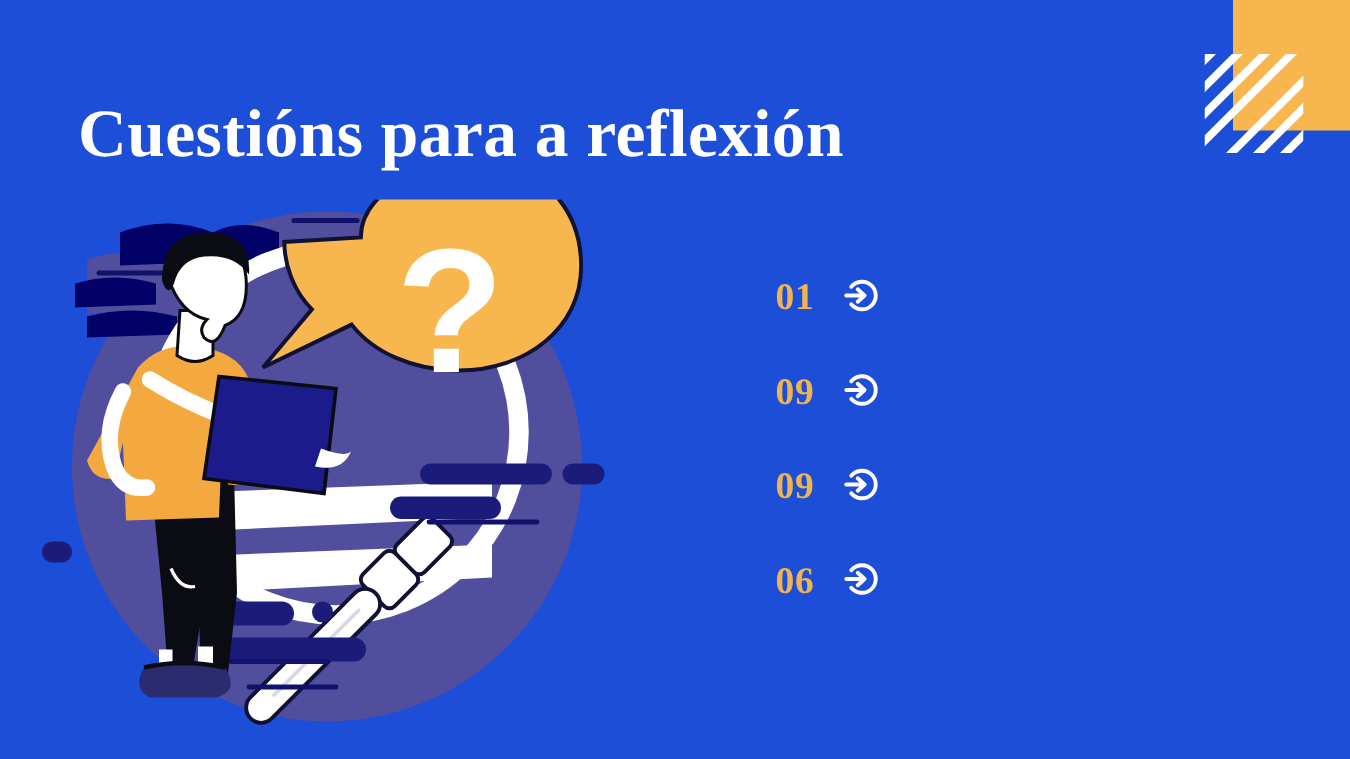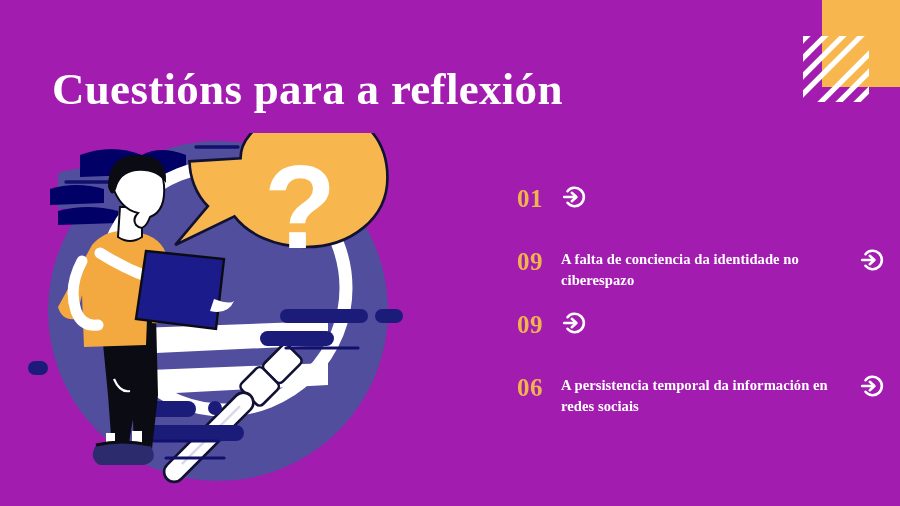--- a/index.html
+++ b/index.html
@@ -6,21 +6,21 @@
   * { margin:0; padding:0; box-sizing:border-box; }
   html, body {
     width:900px; height:506px;
     background:#000066;
     overflow:hidden;
     font-family:"Liberation Serif", serif;
   }
   .slide {
     position:relative;
     width:900px; height:506px;
-    background:#a21caf;
+    background:#1d4ed8;
     overflow:hidden;
   }
 
   
   .corner-block {
     position:absolute;
     left:822px; top:-2px;
     width:80px; height:89px;
     background:#f8b74e;
   }
@@ -218,21 +218,20 @@
         <svg width="26" height="26" viewBox="0 0 26 26" xmlns="http://www.w3.org/2000/svg">
           <path d="M6.5 7.2 A9.2 9.2 0 1 1 6.5 18.8" fill="none" stroke="#ffffff" stroke-width="2.6" stroke-linecap="round"></path>
           <line x1="3.2" y1="13" x2="14.6" y2="13" stroke="#ffffff" stroke-width="2.6" stroke-linecap="round"></line>
           <polyline points="10.8,8.8 15.4,13 10.8,17.2" fill="none" stroke="#ffffff" stroke-width="2.6" stroke-linecap="round" stroke-linejoin="round"></polyline>
         </svg>
       </div>
     </div>
 
     <div class="list-item">
       <div class="item-num">09</div>
-      <div class="item-text">A falta de conciencia da identidade no ciberespazo</div>
       <div class="item-icon">
         <svg width="26" height="26" viewBox="0 0 26 26" xmlns="http://www.w3.org/2000/svg">
           <path d="M6.5 7.2 A9.2 9.2 0 1 1 6.5 18.8" fill="none" stroke="#ffffff" stroke-width="2.6" stroke-linecap="round"></path>
           <line x1="3.2" y1="13" x2="14.6" y2="13" stroke="#ffffff" stroke-width="2.6" stroke-linecap="round"></line>
           <polyline points="10.8,8.8 15.4,13 10.8,17.2" fill="none" stroke="#ffffff" stroke-width="2.6" stroke-linecap="round" stroke-linejoin="round"></polyline>
         </svg>
       </div>
     </div>
 
     <div class="list-item">
@@ -241,21 +240,20 @@
         <svg width="26" height="26" viewBox="0 0 26 26" xmlns="http://www.w3.org/2000/svg">
           <path d="M6.5 7.2 A9.2 9.2 0 1 1 6.5 18.8" fill="none" stroke="#ffffff" stroke-width="2.6" stroke-linecap="round"></path>
           <line x1="3.2" y1="13" x2="14.6" y2="13" stroke="#ffffff" stroke-width="2.6" stroke-linecap="round"></line>
           <polyline points="10.8,8.8 15.4,13 10.8,17.2" fill="none" stroke="#ffffff" stroke-width="2.6" stroke-linecap="round" stroke-linejoin="round"></polyline>
         </svg>
       </div>
     </div>
 
     <div class="list-item">
       <div class="item-num">06</div>
-      <div class="item-text">A persistencia temporal da información en redes sociais</div>
       <div class="item-icon">
         <svg width="26" height="26" viewBox="0 0 26 26" xmlns="http://www.w3.org/2000/svg">
           <path d="M6.5 7.2 A9.2 9.2 0 1 1 6.5 18.8" fill="none" stroke="#ffffff" stroke-width="2.6" stroke-linecap="round"></path>
           <line x1="3.2" y1="13" x2="14.6" y2="13" stroke="#ffffff" stroke-width="2.6" stroke-linecap="round"></line>
           <polyline points="10.8,8.8 15.4,13 10.8,17.2" fill="none" stroke="#ffffff" stroke-width="2.6" stroke-linecap="round" stroke-linejoin="round"></polyline>
         </svg>
       </div>
     </div>
 
   </div>

